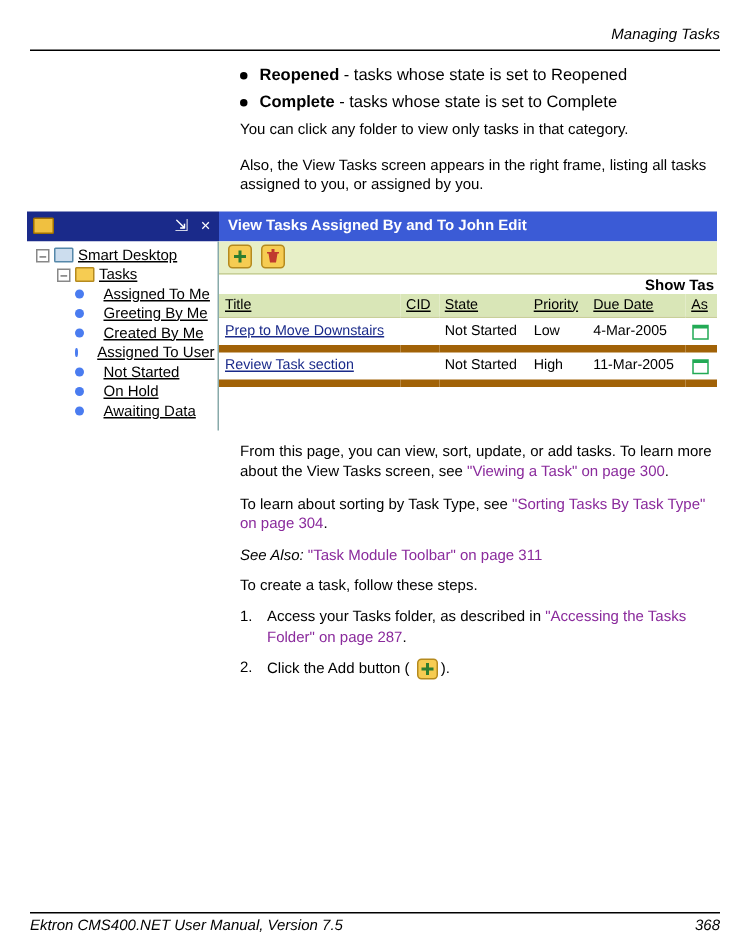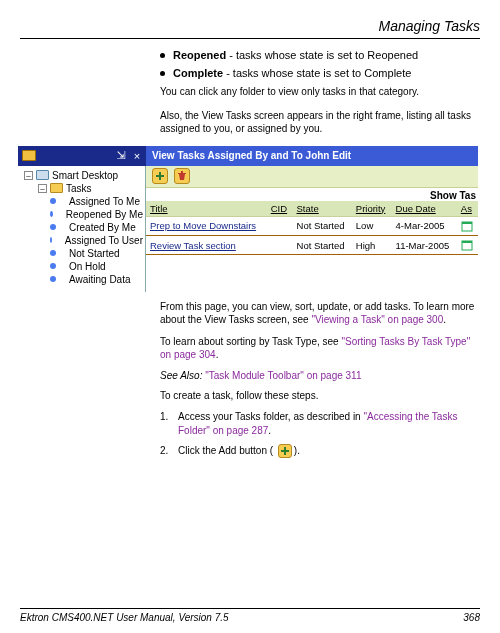--- a/index.html
+++ b/index.html
@@ -11,21 +11,21 @@
     position: relative;
     font-size: 10px;
     color: #000;
   }
   .page {
     padding: 18px 20px 0 20px;
   }
   .header-title {
     text-align: right;
     font-style: italic;
-    font-size: 14px;
+    font-size: 10px;
     margin-bottom: 4px;
   }
   .hr { border-top: 1px solid #000; margin-bottom: 10px; }
   .bullet-block { margin-left: 140px; margin-bottom: 6px; }
   .bullet-row { display: flex; align-items: flex-start; margin-bottom: 6px; font-size: 11px; }
   .bullet-dot { width: 5px; height: 5px; background: #000; border-radius: 50%; margin: 4px 8px 0 0; flex-shrink:0; }
   .bullet-row b { margin-right: 3px; }
   .para { margin-left: 140px; font-size: 10px; margin-bottom: 10px; line-height: 1.35; }
 
   
@@ -65,21 +65,21 @@
   }
   .shot-body { display: flex; }
   .tree {
     width: 128px;
     background: #fff;
     border-right: 1px solid #8aa;
     padding: 3px 2px 6px 2px;
     font-size: 10px;
   }
   .tree-row { display:flex; align-items:center; gap:3px; padding: 1px 0; white-space: nowrap; }
-  .tree-row .lbl { color:#000; cursor:pointer; }
+  .tree-row .lbl { text-decoration: underline; color:#000; cursor:pointer; }
   .tree-indent1 { padding-left: 4px; }
   .tree-indent2 { padding-left: 18px; }
   .tree-indent3 { padding-left: 30px; gap: 13px; }
   .exp { width:9px; height:9px; border:1px solid #888; background:#fff; font-size:8px; line-height:7px; text-align:center; color:#000; }
   .desk-icon { width:13px; height:10px; background:#cde; border:1px solid #58a; border-radius:1px;}
   .folder-ico { width:13px; height:10px; background:#f6cc52; border:1px solid #b58a1e; border-radius:1px;}
   .node-ico { width:6px; height:6px; border-radius:50%; background:#4a7cf0; margin-left:0; }
 
   .right {
     flex:1;
@@ -118,21 +118,21 @@
     text-align:left;
     font-weight:normal;
     text-decoration:underline;
     background:#d9e6b7;
     padding:2px 4px;
     border-bottom:1px solid #c8d098;
     white-space:nowrap;
   }
   .grid td {
     padding:3px 4px;
-    border-bottom:1px solid #a16207;
+    border-bottom:5px solid #a16207;
     white-space:nowrap;
   }
   .grid td a { color:#1a2a8a; text-decoration:underline; }
   .cal-ico { width:12px; height:12px; display:inline-block; vertical-align:middle; }
   .cal-ico svg { width:12px; height:12px; }
 
   
   .para2 { margin-left: 140px; font-size: 10px; line-height:1.35; margin-top:6px; margin-bottom:8px;}
   .link { color:#8a2a9c; text-decoration:none; }
   .h2 { font-size: 13px; font-weight:bold; margin: 10px 0 6px 70px; }
@@ -198,21 +198,21 @@
         <div class="exp">–</div>
         <div class="folder-ico"></div>
         <span class="lbl">Tasks</span>
       </div>
       <div class="tree-row tree-indent3">
           <div class="node-ico"></div>
           <span class="lbl">Assigned To Me</span>
         </div>
       <div class="tree-row tree-indent3">
           <div class="node-ico"></div>
-          <span class="lbl">Reopened By Me</span>
+          <span class="lbl">Greeting By Me</span>
         </div>
       <div class="tree-row tree-indent3">
           <div class="node-ico"></div>
           <span class="lbl">Created By Me</span>
         </div>
       <div class="tree-row tree-indent3">
           <div class="node-ico"></div>
           <span class="lbl">Assigned To User</span>
         </div>
       <div class="tree-row tree-indent3">

